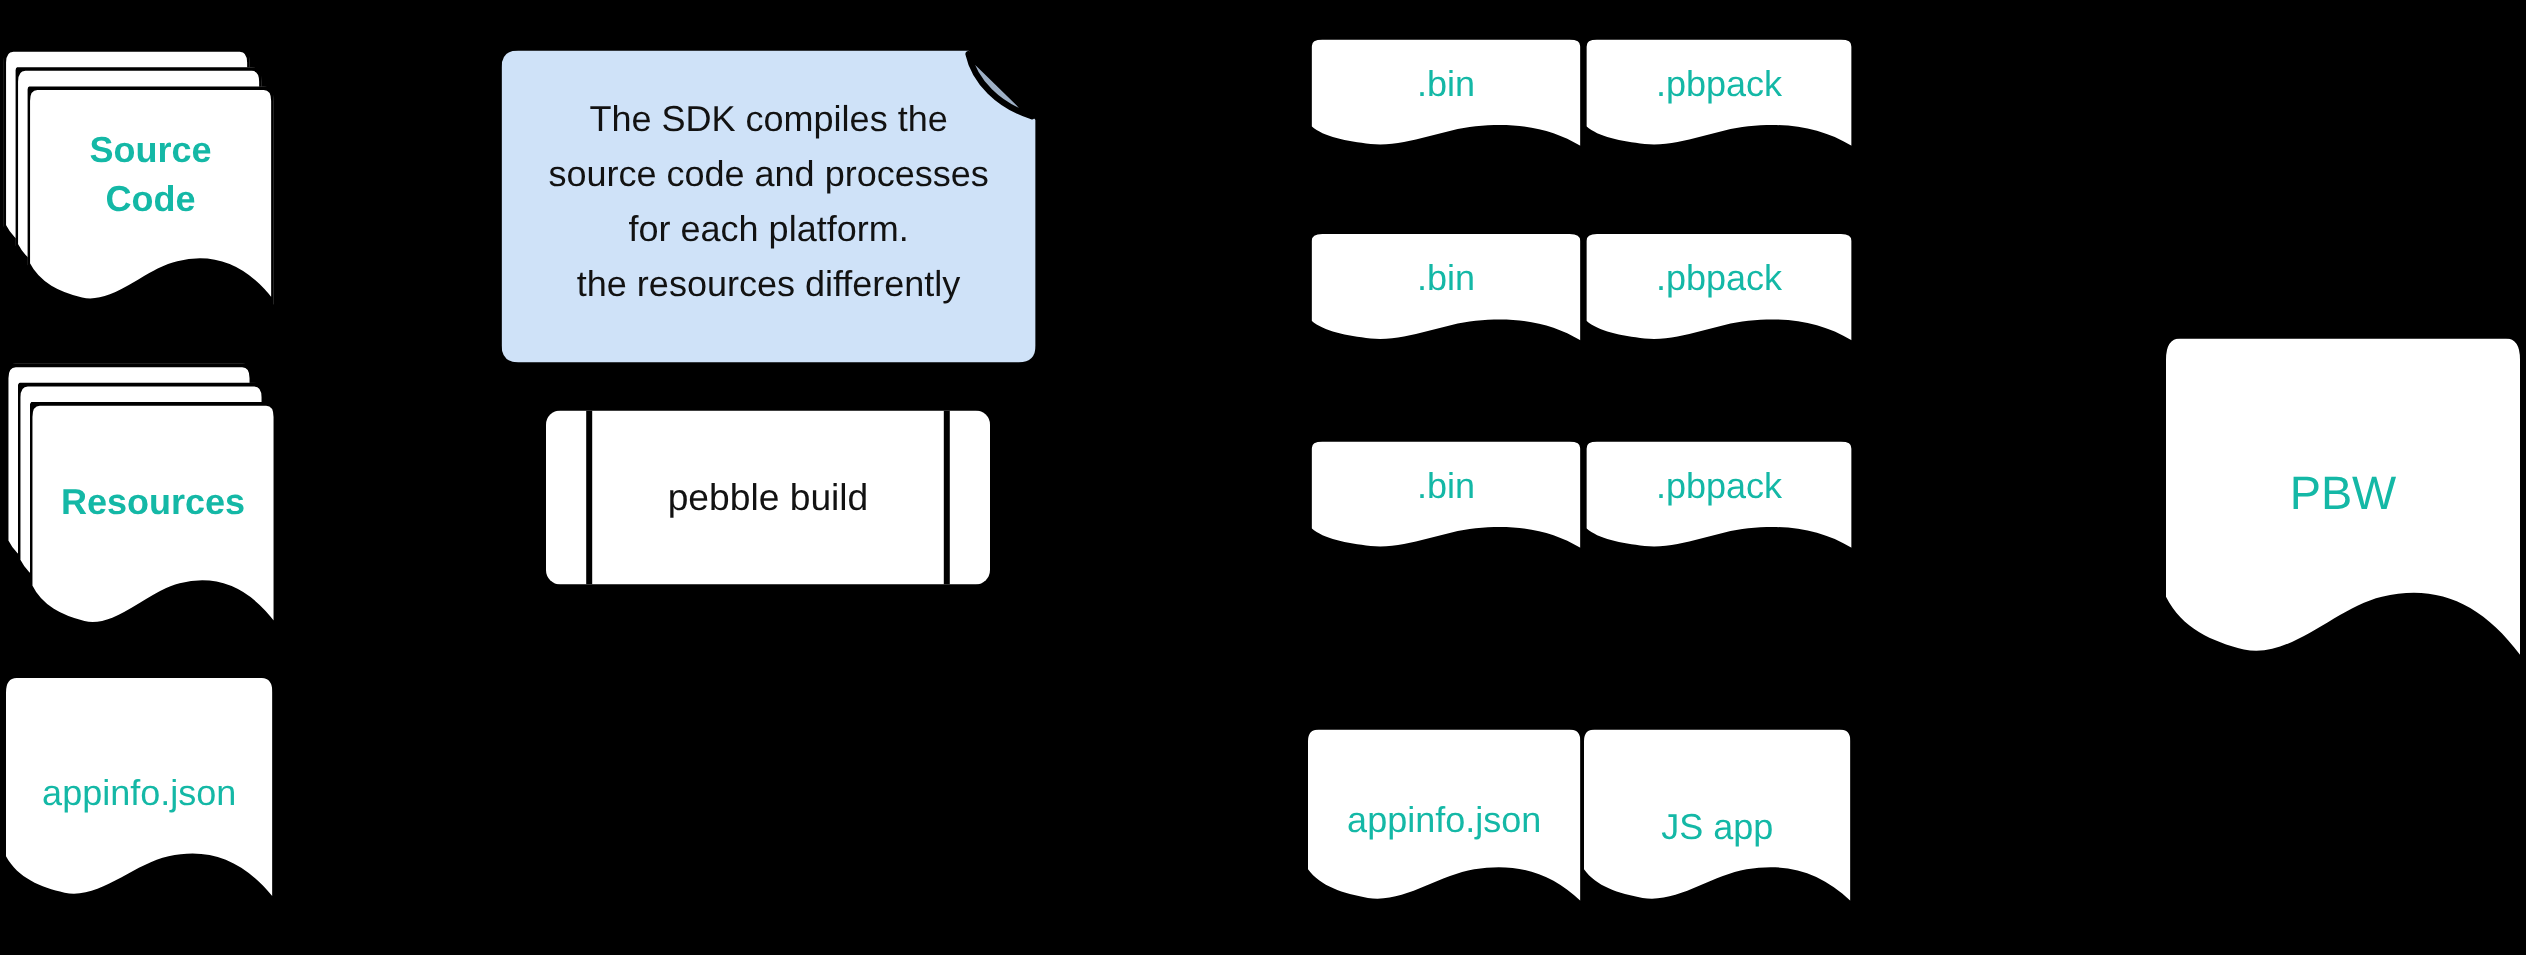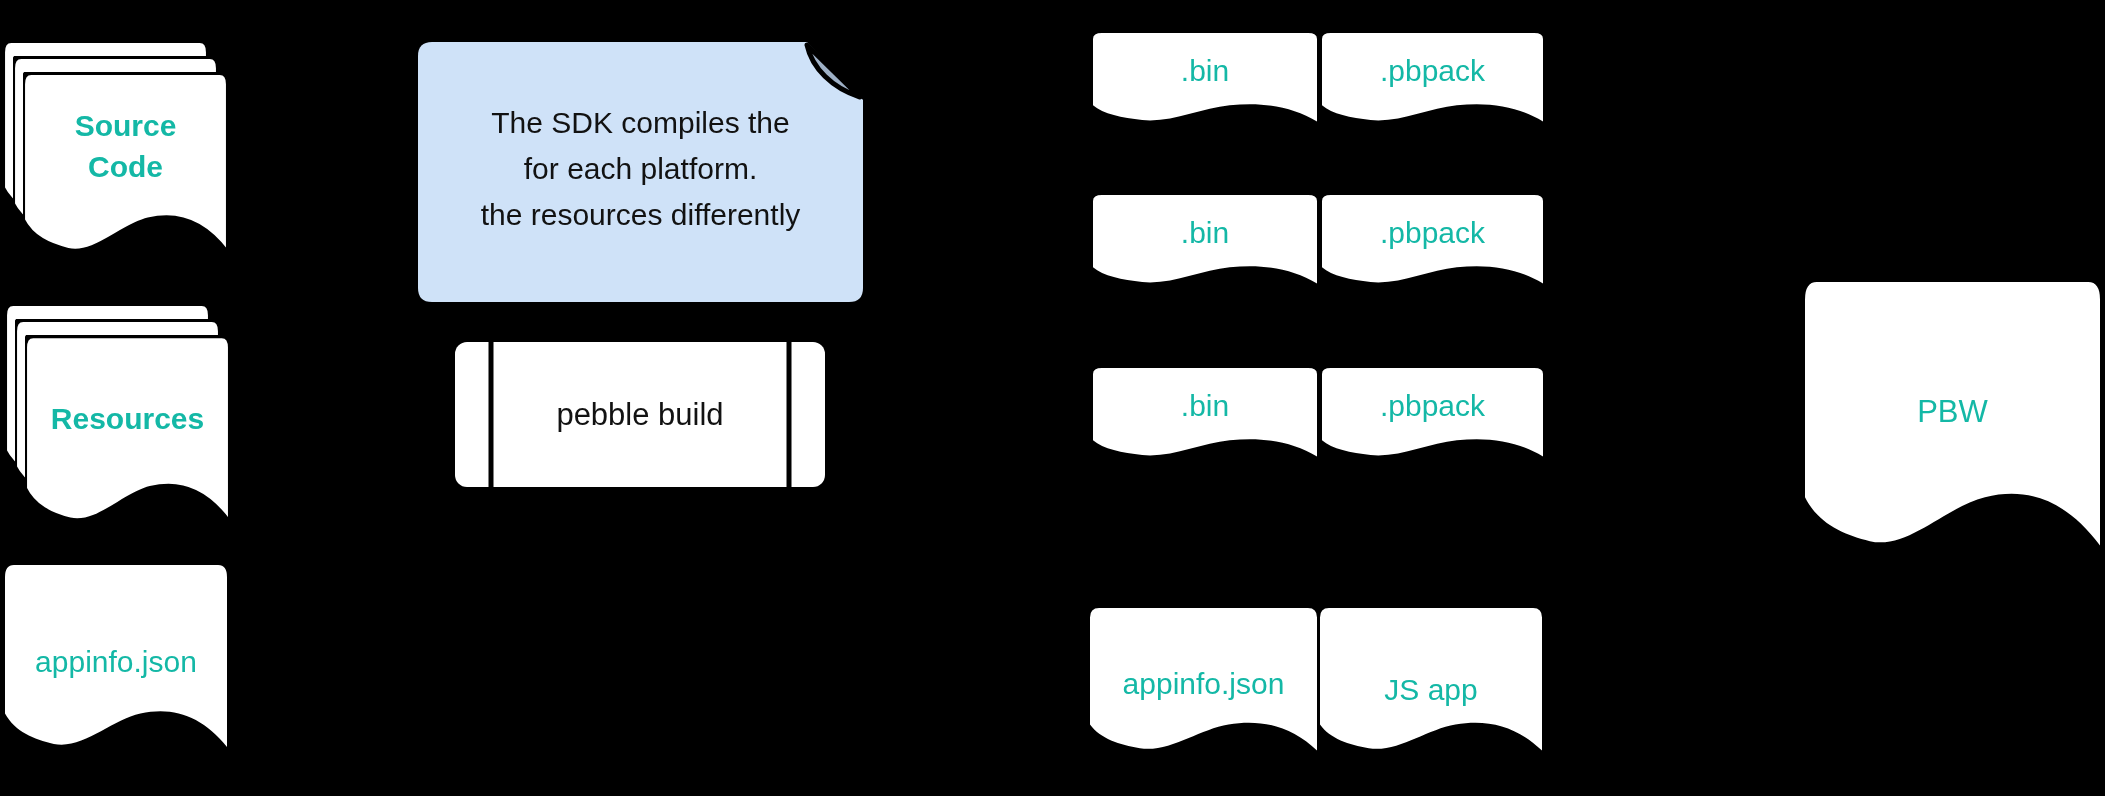--- a/index.html
+++ b/index.html
@@ -80,20 +80,21 @@
     <div class="doc-label" style="padding-top:10px;">appinfo.json</div>
   </div>
 
   <div class="note" style="left:418px;top:42px;width:445px;height:260px;">
     <svg viewBox="0 0 445 260" preserveAspectRatio="none">
       <path d="M 14 0 L 389 0 L 445 58 L 445 246 Q 445 260 431 260 L 14 260 Q 0 260 0 246 L 0 14 Q 0 0 14 0 Z" fill="#cfe2f8"></path>
       <path d="M 389 3 L 442 55 C 414 46 394 26 389 3 Z" stroke="#000000" stroke-width="5" stroke-linejoin="round" fill="#9eb0c6"></path>
     </svg>
     <div class="note-text">
       <div>The SDK compiles the</div>
+      <div>source code and processes</div>
       <div>for each platform.</div>
       <div>the resources differently</div>
     </div>
   </div>
 
   <div class="process" style="left:455px;top:342px;width:370px;height:145px;">
     <svg viewBox="0 0 370 145" preserveAspectRatio="none">
       <rect x="0" y="0" width="370" height="145" rx="12" fill="#ffffff"></rect>
       <line x1="36" y1="0" x2="36" y2="145" stroke="#000000" stroke-width="5"></line>
       <line x1="334" y1="0" x2="334" y2="145" stroke="#000000" stroke-width="5"></line>
@@ -150,16 +151,16 @@
     <svg viewBox="0 0 200 122" preserveAspectRatio="none">
         <path d="M 8 0 L 192 0 Q 200 0 200 8 L 200 120 C 178 100 152 93 122 98 C 96 102 70 122 44 118 C 26 115 9 110 0 98 L 0 8 Q 0 0 8 0 Z" fill="#ffffff"></path>
       </svg>
     <div class="doc-label" style="padding-top:20px;">JS app</div>
   </div>
 
   <div class="doc" style="left:1805px;top:282px;width:295px;height:268px;">
     <svg viewBox="0 0 200 122" preserveAspectRatio="none">
         <path d="M 8 0 L 192 0 Q 200 0 200 8 L 200 120 C 178 100 152 93 122 98 C 96 102 70 122 44 118 C 26 115 9 110 0 98 L 0 8 Q 0 0 8 0 Z" fill="#ffffff"></path>
       </svg>
-    <div class="doc-label" style="padding-bottom:8px;font-size:31px;">PBW</div>
+    <div class="doc-label" style="padding-bottom:8px;font-size:39px;">PBW</div>
   </div>
 
 </div>
 
 </body></html>

